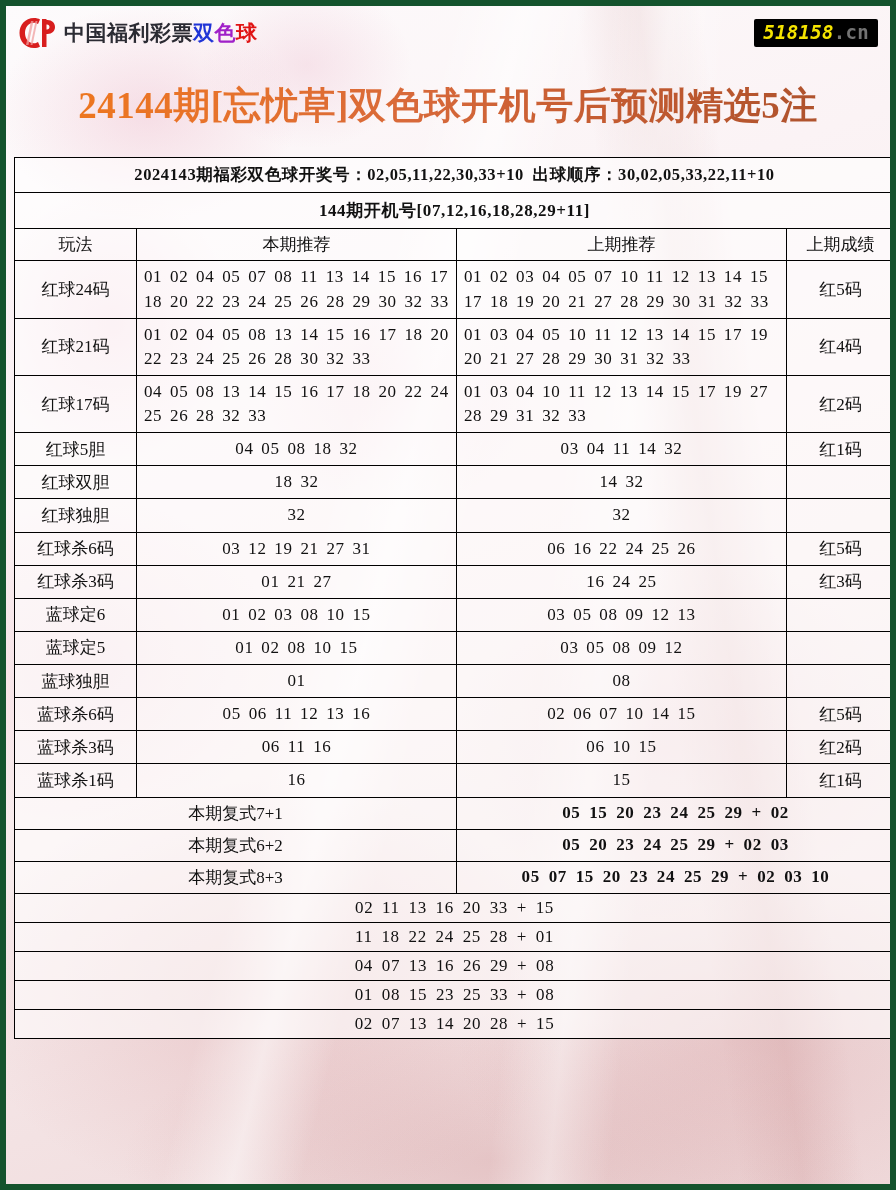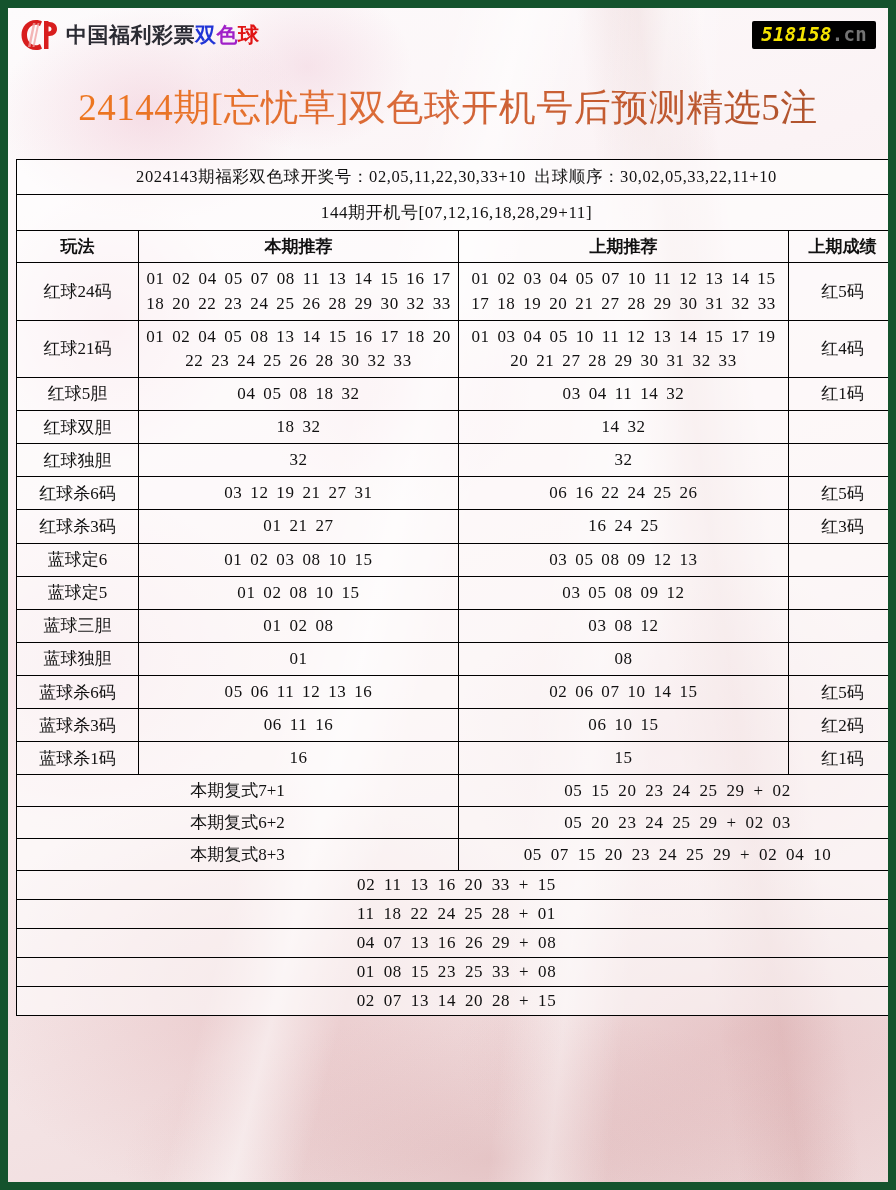--- a/index.html
+++ b/index.html
@@ -13,21 +13,21 @@
     background: #e9eef5;
     position: relative;
     overflow: hidden;
   }
 
   
   #page {
     position: absolute;
     left: 0; top: 0;
     width: 896px; height: 1190px;
-    border: 8px solid #14532d;
+    border: 6px solid #14532d;
     background: #ffffff;
     overflow: hidden;
   }
 
   
   #bg-texture {
     position: absolute;
     inset: 0;
     background:
       radial-gradient(ellipse 210px 150px at 16% 9%, rgba(233,170,190,.34), rgba(233,170,190,0) 72%),
@@ -86,21 +86,21 @@
     white-space: nowrap;
   }
   .sb-num { color: #f5e400; font-style: italic; }
   .sb-tld { color: #737373; }
 
   
   #main-title {
     position: relative;
     text-align: center;
     font-size: 37px;
-    font-weight: normal;
+    font-weight: bold;
     line-height: 1.05;
     letter-spacing: .5px;
     padding: 2px 0 7px 0;
     white-space: nowrap;
     background-image: linear-gradient(95deg, #f07818 0%, #e8732a 22%, #d8693a 46%, #c25a30 70%, #a8502c 100%);
     -webkit-background-clip: text;
     background-clip: text;
     color: transparent;
     -webkit-text-fill-color: transparent;
   }
@@ -114,34 +114,34 @@
     background: transparent;
   }
   table.grid td, table.grid th {
     border: 1px solid #000;
     padding: 4px 5px;
     vertical-align: middle;
     font-size: 17px;
     color: #111;
     background: rgba(255,255,255,0.58);
   }
-  .hdr { text-align: center; font-weight: bold; font-size: 18px; margin-top: 24px; }
+  .hdr { text-align: center; font-weight: normal; font-size: 18px; margin-top: 24px; }
   .lbl { text-align: center; white-space: nowrap; font-size: 17.5px; }
   .nums {
     font-family: "Liberation Serif", "DejaVu Serif", serif;
     font-size: 17px;
     letter-spacing: .6px;
     line-height: 1.42;
     text-align: center;
     word-spacing: 3px;
   }
-  .nums.wrap { text-align: center; padding-left: 7px; padding-right: 7px; }
+  .nums.wrap { text-align: left; padding-left: 7px; padding-right: 7px; }
   .res { text-align: center; white-space: nowrap; font-size: 17.5px; }
   .fs-label { text-align: center; font-size: 18px; white-space: nowrap; }
-  .fs-val { text-align: center; font-size: 17.5px; word-spacing: 4px; letter-spacing: .6px; }
+  .fs-val { text-align: center; font-size: 17.5px; word-spacing: 4px; letter-spacing: .6px; font-weight: bold; }
   .section-title { text-align: center; font-size: 19px; font-weight: bold; padding: 7px 0; }
   .pick-row td { text-align: center; font-size: 17.5px; word-spacing: 4px; letter-spacing: .6px; padding: 8px 0; }
 
   col.c1 { width: 122px; }
   col.c2 { width: 320px; }
   col.c3 { width: 330px; }
   col.c4 { width: 108px; }
 </style>
 </head>
 <body>
@@ -197,20 +197,26 @@
             <td class="nums wrap">01 02 03 04 05 07 10 11 12 13 14 15 17 18 19 20 21 27 28 29 30 31 32 33</td>
             <td class="res">红5码</td>
           </tr>
           <tr>
             <td class="lbl">红球21码</td>
             <td class="nums wrap">01 02 04 05 08 13 14 15 16 17 18 20 22 23 24 25 26 28 30 32 33</td>
             <td class="nums wrap">01 03 04 05 10 11 12 13 14 15 17 19 20 21 27 28 29 30 31 32 33</td>
             <td class="res">红4码</td>
           </tr>
           <tr>
+            <td class="lbl">红球17码</td>
+            <td class="nums wrap">04 05 08 13 14 15 16 17 18 20 22 24 25 26 28 32 33</td>
+            <td class="nums wrap">01 03 04 10 11 12 13 14 15 17 19 27 28 29 31 32 33</td>
+            <td class="res">红2码</td>
+          </tr>
+          <tr>
             <td class="lbl">红球5胆</td>
             <td class="nums">04 05 08 18 32</td>
             <td class="nums">03 04 11 14 32</td>
             <td class="res">红1码</td>
           </tr>
           <tr>
             <td class="lbl">红球双胆</td>
             <td class="nums">18 32</td>
             <td class="nums">14 32</td>
             <td class="res"></td>
@@ -239,26 +245,20 @@
             <td class="nums">03 05 08 09 12 13</td>
             <td class="res"></td>
           </tr>
           <tr>
             <td class="lbl">蓝球定5</td>
             <td class="nums">01 02 08 10 15</td>
             <td class="nums">03 05 08 09 12</td>
             <td class="res"></td>
           </tr>
           <tr>
-            <td class="lbl">蓝球三胆</td>
-            <td class="nums">01 02 08</td>
-            <td class="nums">03 08 12</td>
-            <td class="res"></td>
-          </tr>
-          <tr>
             <td class="lbl">蓝球独胆</td>
             <td class="nums">01</td>
             <td class="nums">08</td>
             <td class="res"></td>
           </tr>
           <tr>
             <td class="lbl">蓝球杀6码</td>
             <td class="nums">05 06 11 12 13 16</td>
             <td class="nums">02 06 07 10 14 15</td>
             <td class="res">红5码</td>
@@ -278,21 +278,21 @@
           <tr>
             <td colspan="2" class="fs-label">本期复式7+1</td>
             <td colspan="2" class="fs-val">05 15 20 23 24 25 29 + 02</td>
           </tr>
           <tr>
             <td colspan="2" class="fs-label">本期复式6+2</td>
             <td colspan="2" class="fs-val">05 20 23 24 25 29 + 02 03</td>
           </tr>
           <tr>
             <td colspan="2" class="fs-label">本期复式8+3</td>
-            <td colspan="2" class="fs-val">05 07 15 20 23 24 25 29 + 02 04 10</td>
+            <td colspan="2" class="fs-val">05 07 15 20 23 24 25 29 + 02 03 10</td>
           </tr>
           <tr class="pick-row">
             <td colspan="4">02 11 13 16 20 33 + 15</td>
           </tr>
           <tr class="pick-row">
             <td colspan="4">11 18 22 24 25 28 + 01</td>
           </tr>
           <tr class="pick-row">
             <td colspan="4">04 07 13 16 26 29 + 08</td>
           </tr>

